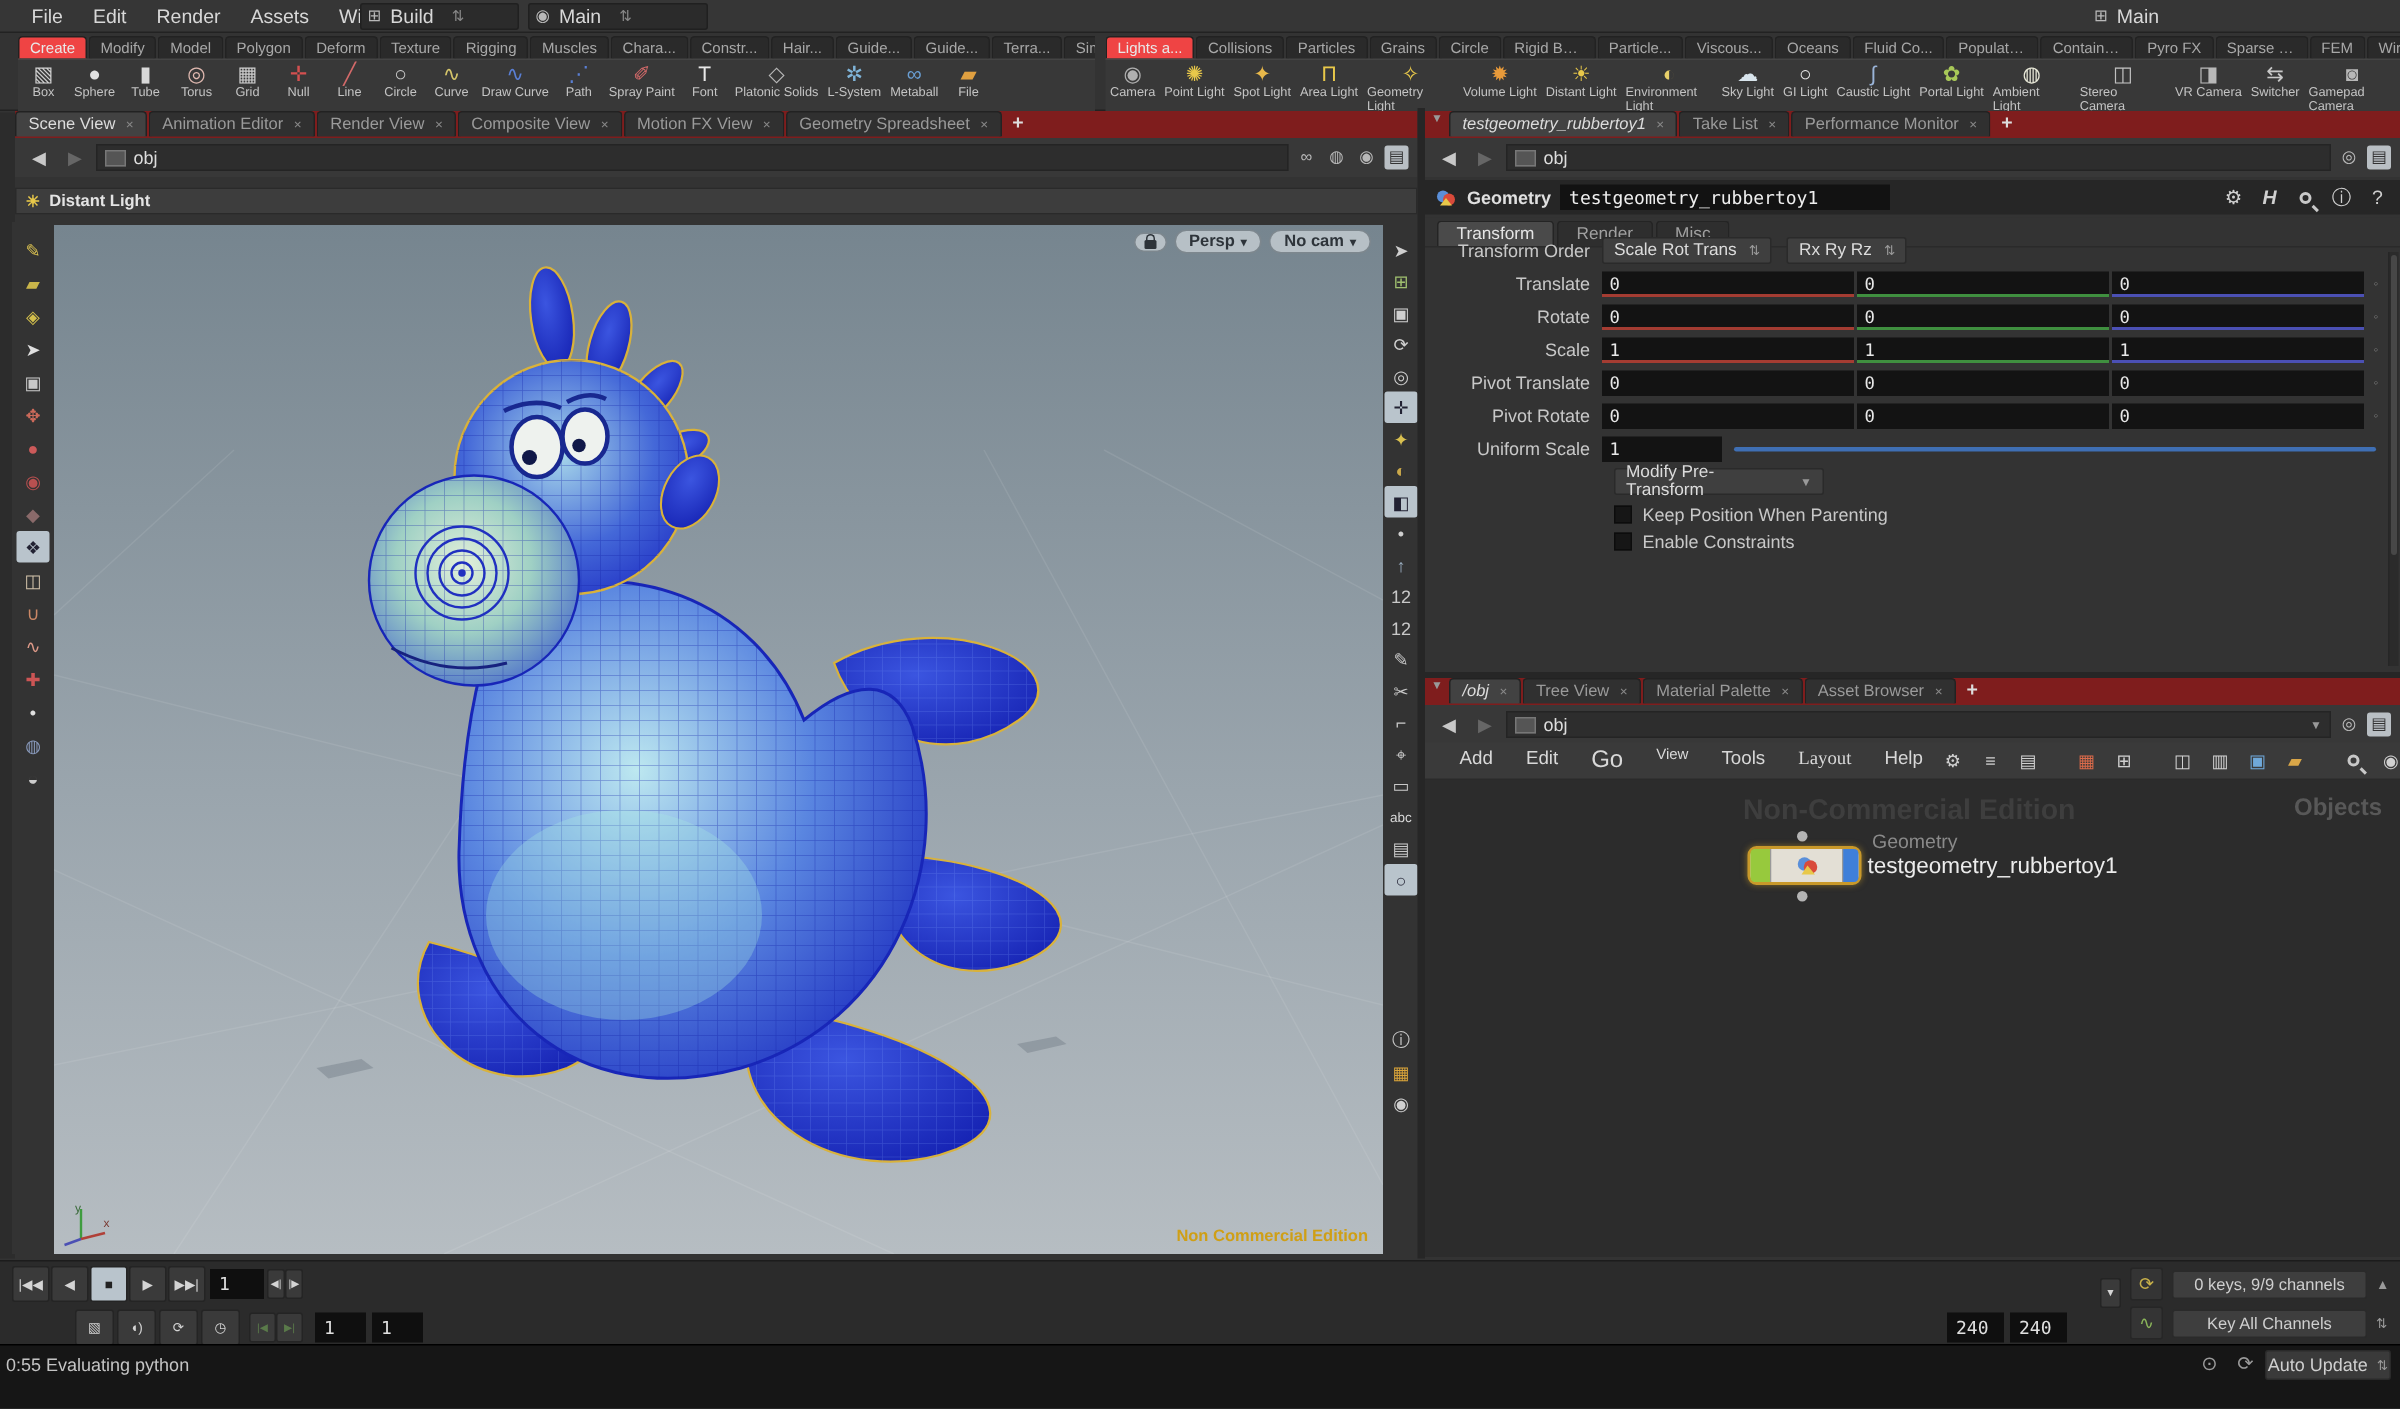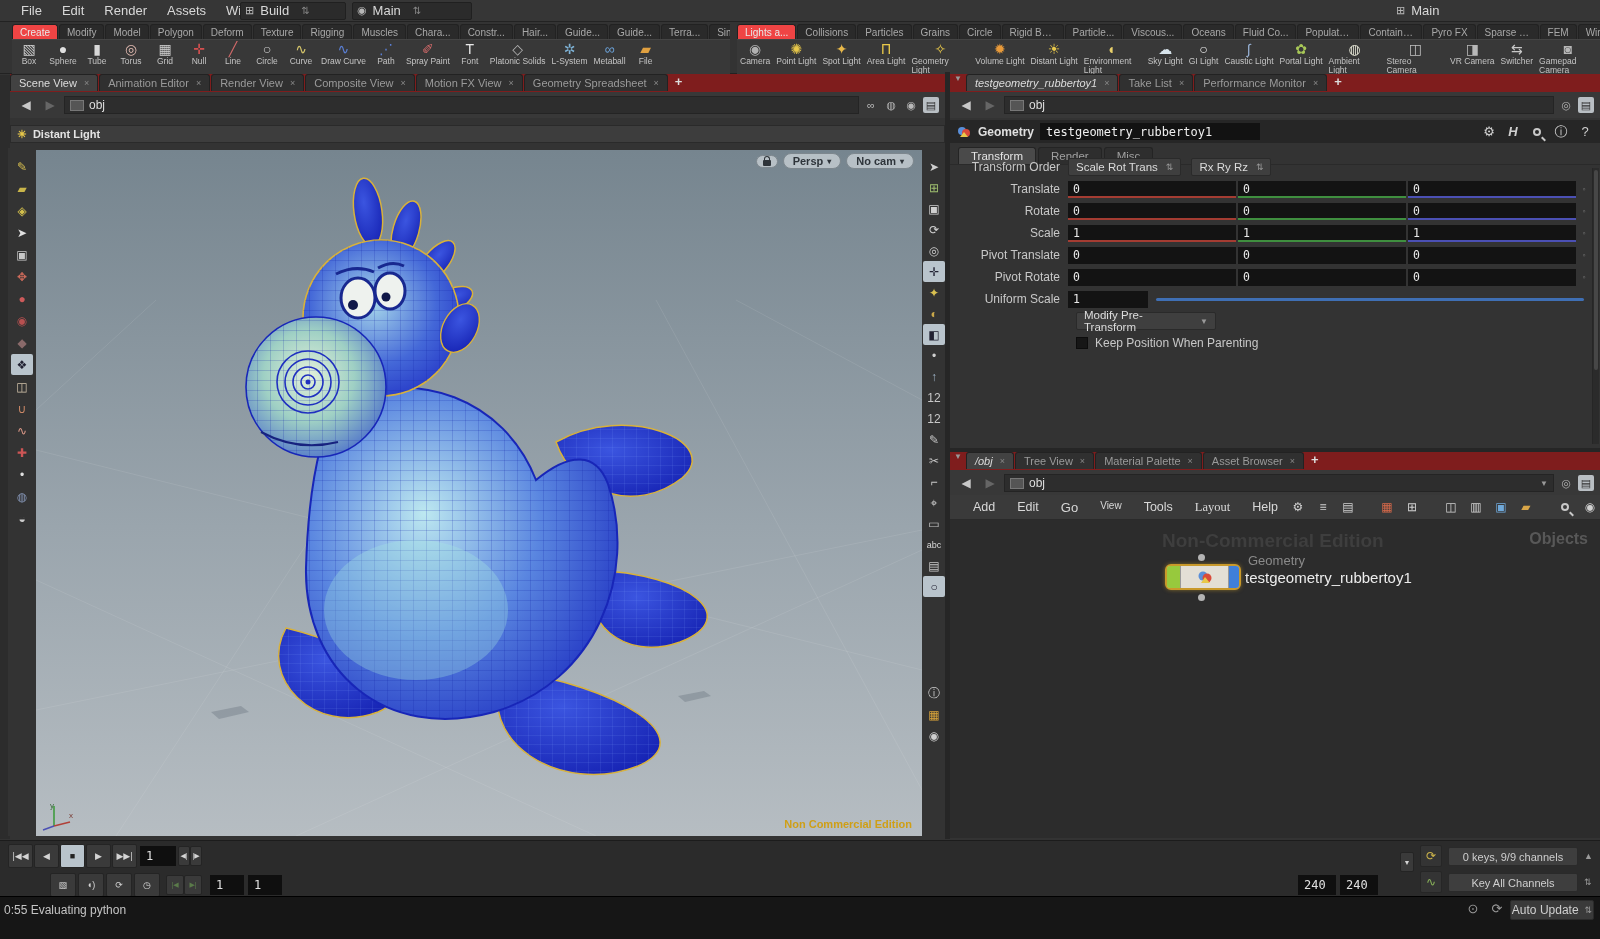--- a/index.html
+++ b/index.html
@@ -647,20 +647,24 @@
       <div class="combo" style="width:140px;justify-content:space-between">
         <span>Modify Pre-Transform</span>
         <span style="color:#999;font-size:8px">▼</span>
       </div>
     </div>
     <div id="param-checks" style="padding-left:126px;padding-top:2px">
         <div class="chkrow">
           <div class="chk"></div>
           <div class="chklbl">Keep Position When Parenting</div>
         </div>
+        <div class="chkrow">
+          <div class="chk"></div>
+          <div class="chklbl">Enable Constraints</div>
+        </div>
       </div>
   </div>
   <div class="scrollv" style="left:1592px;top:168px;width:7px;height:276px">
     <div class="thumb" style="top:2px;height:200px"></div>
   </div>
 
   <div class="divv" style="left:950px;top:448px;width:650px;height:4px"></div>
   <div class="ptabbar" style="left:950px;top:452px;width:650px">
     <div style="color:#999;font-size:8px;padding:0 4px 2px">▼</div>
     <div id="net-tabs" style="display:flex">
@@ -691,21 +695,21 @@
       <span>obj</span>
       <span style="margin-left:auto;color:#999;font-size:8px">▼</span>
     </div>
     <div class="pbico">◎</div>
     <div class="pbico lt">▤</div>
   </div>
   <div class="nmenubar">
     <div id="net-menus">
         <div class="menu-item" style="font-size: 12.5px;">Add</div>
         <div class="menu-item" style="font-size: 12.5px;">Edit</div>
-        <div class="menu-item" style="font-size: 13px;">Go</div>
+        <div class="menu-item" style="font-size: 16px;">Go</div>
         <div class="menu-item" style="font-size: 10px;">View</div>
         <div class="menu-item" style="font-size: 12.5px;">Tools</div>
         <div class="menu-item" style="font-size: 12.5px; font-family: Liberation Serif, serif;">Layout</div>
         <div class="menu-item" style="font-size: 12.5px;">Help</div>
       </div>
     <div class="nicons" id="net-icons">
         <div class="tbico" style="color: rgb(208, 208, 208);">⚙</div>
         <div class="tbico" style="color: rgb(208, 208, 208);">≡</div>
         <div class="tbico" style="color: rgb(208, 208, 208);">▤</div>
         <div class="tbico" style="color: rgb(217, 106, 74); margin-left: 14px;">▦</div>

